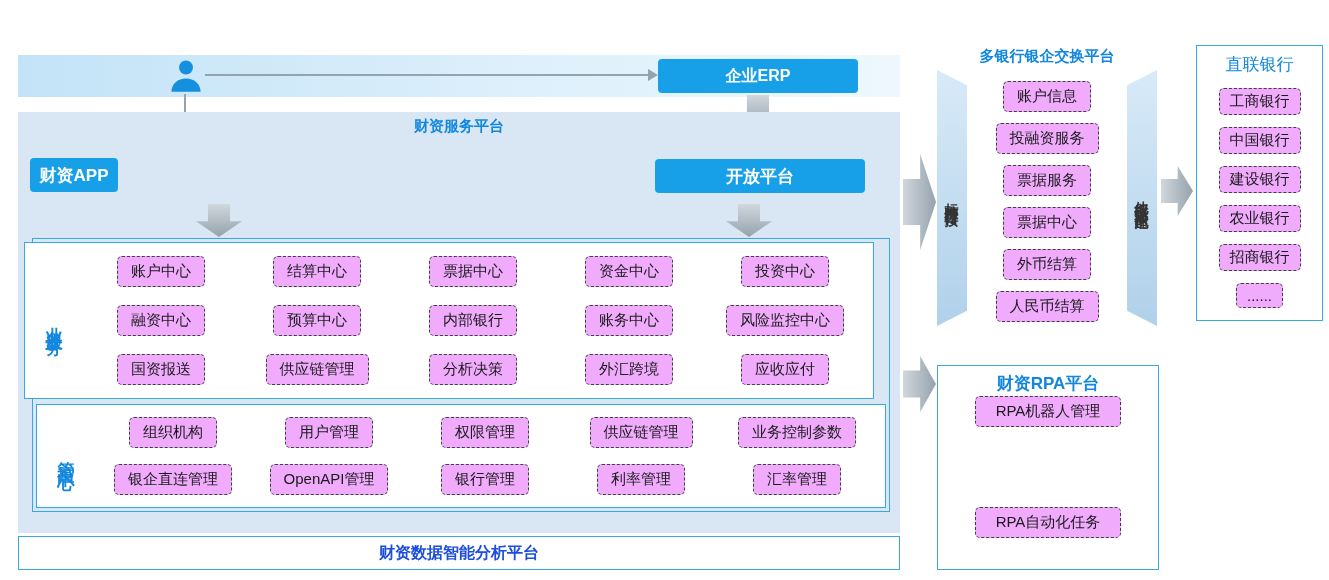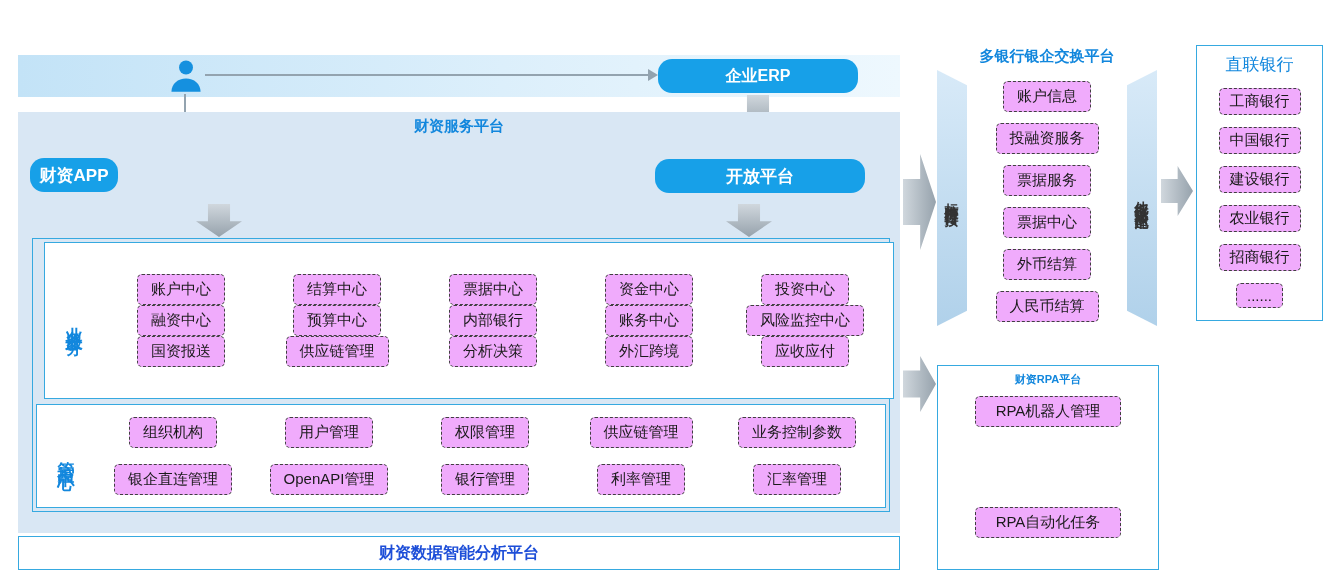--- a/index.html
+++ b/index.html
@@ -13,35 +13,35 @@
   .user-icon { position: absolute; left: 167px; top: 56px; width: 38px; height: 40px; }
   .user-icon svg { width: 100%; height: 100%; fill: #1590df; }
 
   .line { position: absolute; background: #93a3af; }
   .arrowhead-right { position: absolute; width: 0; height: 0;
       border-top: 6px solid transparent; border-bottom: 6px solid transparent; border-left: 10px solid #93a3af; }
   .arrowhead-down { position: absolute; width: 0; height: 0;
       border-left: 6px solid transparent; border-right: 6px solid transparent; border-top: 9px solid #93a3af; }
 
   .btn { position: absolute; background: #17a0e8; color: #fff; font-weight: bold;
-         display: flex; align-items: center; justify-content: center; border-radius: 14px; }
+         display: flex; align-items: center; justify-content: center; border-radius: 4px; }
 
   .container { position: absolute; left: 18px; top: 112px; width: 882px; height: 421px; background: #d9e7f4; }
   .container-label { position: absolute; left: 0; top: 5px; width: 100%; text-align: center;
                      color: #1287dd; font-weight: bold; font-size: 15px; }
 
   .arrow-down { position: absolute; background: linear-gradient(180deg, #d0d7dd, #96a2ac);
       clip-path: polygon(26% 0, 74% 0, 74% 52%, 100% 52%, 50% 100%, 0 52%, 26% 52%); }
   .arrow-right { position: absolute; background: linear-gradient(90deg, #d0d7dd, #96a2ac);
       clip-path: polygon(0 26%, 52% 26%, 52% 0, 100% 50%, 52% 100%, 52% 74%, 0 74%); }
 
   .outer-frame { position: absolute; left: 32px; top: 238px; width: 858px; height: 274px; border: 1px solid #36a9e0; }
 
   .panel { position: absolute; background: #ffffff; border: 1px solid #36a9e0; display: flex; }
-  .panel.business { left: 44px; top: 242px; width: 850px; height: 157px; align-items: center; }
+  .panel.business { left: 24px; top: 242px; width: 850px; height: 157px; }
   .panel.control  { left: 36px; top: 404px; width: 850px; height: 104px; }
 
   .side-label-wrap { width: 58px; display: flex; align-items: center; justify-content: center; }
   .vlabel { writing-mode: vertical-rl; text-orientation: upright; color: #1287dd;
             font-weight: bold; font-size: 17px; letter-spacing: 4px; }
 
   .grid { flex: 1; display: grid; grid-template-columns: repeat(5, 1fr); place-items: center; padding: 4px 10px 4px 0; }
 
   .dbox { background: #f0abfc; border: 1.5px dashed #404040; border-radius: 5px;
           padding: 5px 13px; font-size: 15px; color: #1a1a1a; white-space: nowrap; text-align: center; }
@@ -65,21 +65,21 @@
       display: flex; flex-direction: column; align-items: center; gap: 11px; }
 
   .banks { position: absolute; left: 1196px; top: 45px; width: 127px; height: 276px;
            background: #fff; border: 1px solid #36a9e0; }
   .banks-title { margin-top: 7px; text-align: center; color: #1287dd; font-weight: normal; font-size: 17px; }
   .banks-items { margin-top: 12px; display: flex; flex-direction: column; align-items: center; gap: 12px; }
   .banks-items .dbox { padding: 3px 10px; }
 
   .rpa { position: absolute; left: 937px; top: 365px; width: 222px; height: 205px;
          background: #fff; border: 1px solid #36a9e0; }
-  .rpa-title { margin-top: 6px; text-align: center; color: #1287dd; font-weight: bold; font-size: 11px; }
+  .rpa-title { margin-top: 6px; text-align: center; color: #1287dd; font-weight: bold; font-size: 17px; }
   .rpa-item-1 { position: absolute; top: 30px; left: 0; width: 100%; display: flex; justify-content: center; }
   .rpa-item-2 { position: absolute; top: 141px; left: 0; width: 100%; display: flex; justify-content: center; }
 </style>
 </head>
 <body>
 
 <div class="stage">
 
   <div class="banner"></div>
 

